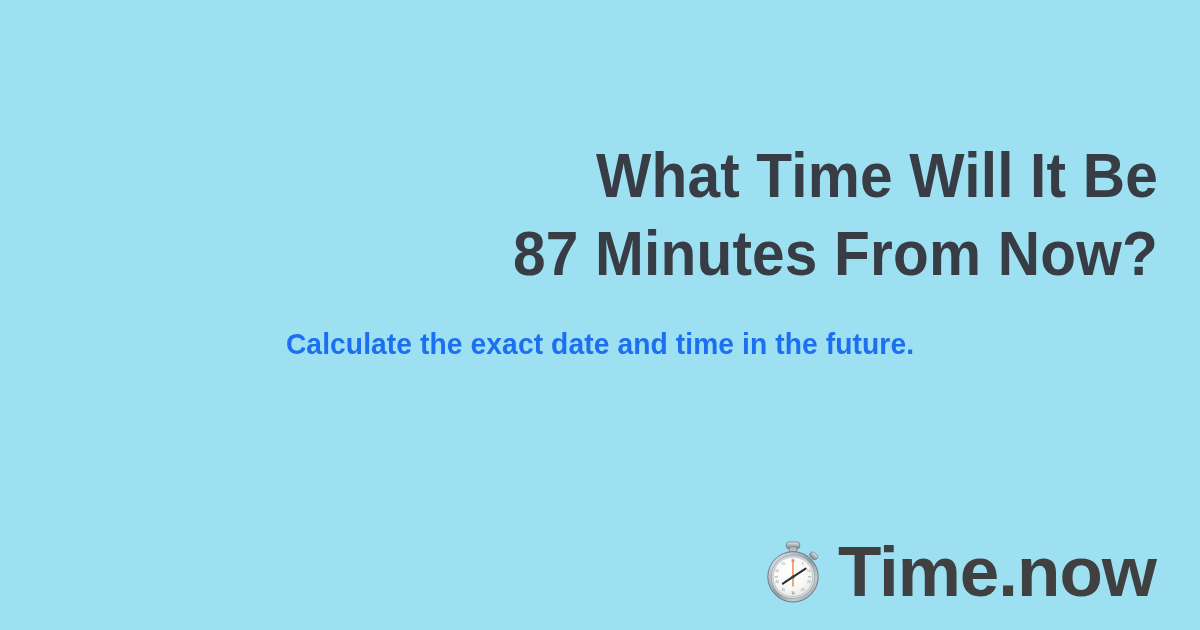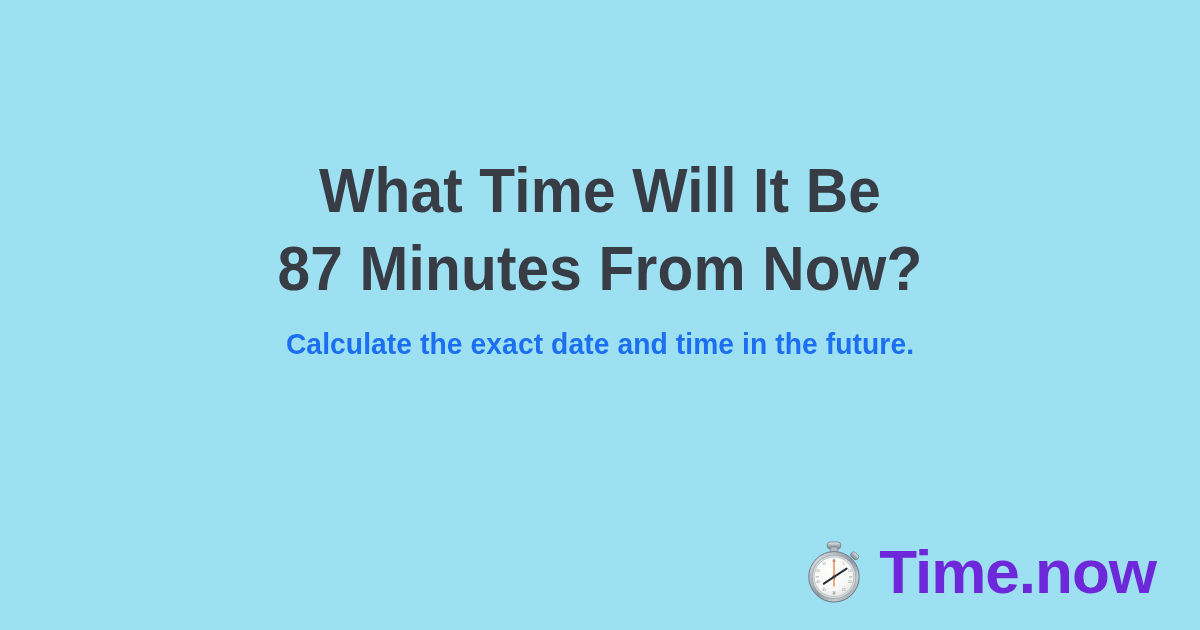--- a/index.html
+++ b/index.html
@@ -19,22 +19,22 @@
     height: 630px;
     background: #9de0f2;
     box-sizing: border-box;
   }
 
   
   .headline-block {
     position: absolute;
     left: 0;
     right: 0;
-    top: 151px;
-    text-align: center;
+    top: 136px;
+    text-align: right;
   }
   .headline {
     margin: 0;
     color: #373c45;
     font-family: "Liberation Sans Narrow", "Liberation Sans", sans-serif;
     font-weight: 700;
     font-size: 63px;
     line-height: 78px;
     letter-spacing: 0.2px;
     transform: scaleX(0.93);
@@ -72,24 +72,24 @@
     align-items: center;
     gap: 14px;
   }
   .stopwatch-icon {
     width: 62px;
     height: 64px;
     display: block;
     flex: 0 0 auto;
   }
   .brand-name {
-    color: #6d28d9;
+    color: #404040;
     font-family: "Liberation Sans", sans-serif;
     font-weight: 700;
-    font-size: 62px;
+    font-size: 71px;
     line-height: 62px;
     letter-spacing: -1px;
     white-space: nowrap;
   }
 </style>
 </head>
 <body>
 
 <div class="og-card">
 

